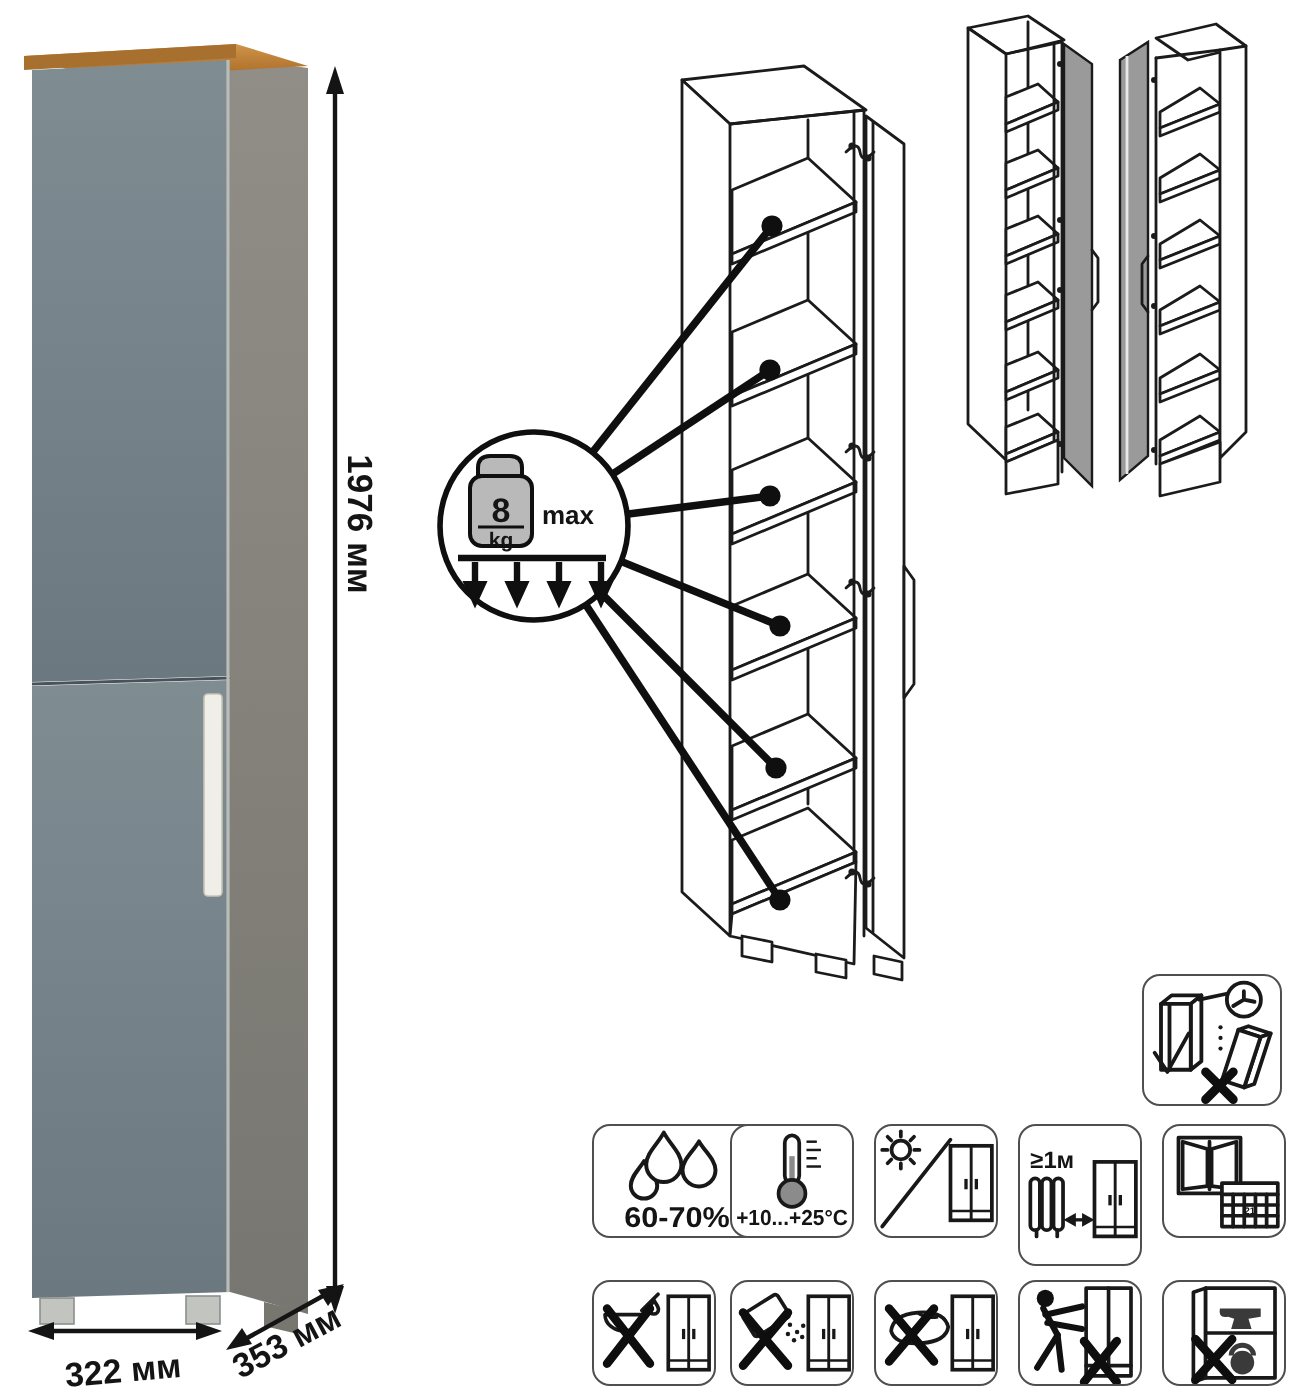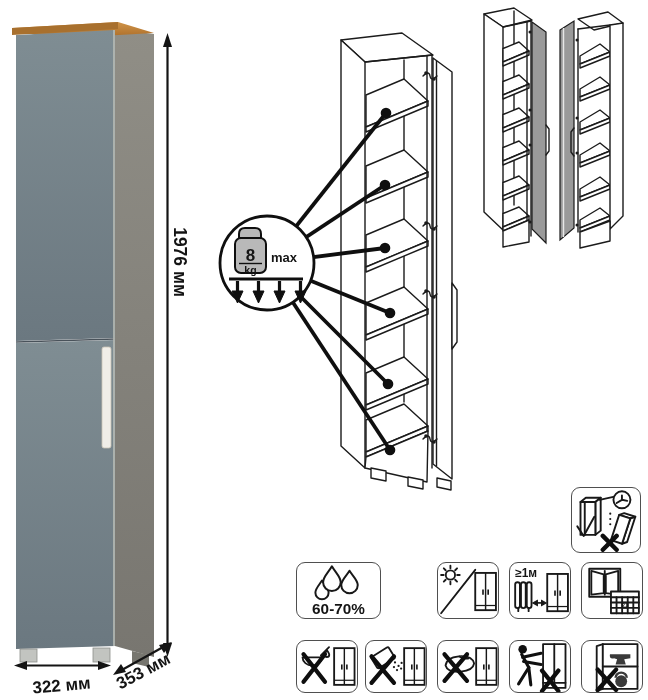--- a/index.html
+++ b/index.html
@@ -278,20 +278,34 @@
 
 <div class="icell" style="left:296px;top:562px;width:85px;height:57px">
   <svg viewBox="0 0 58 50">
     <path class="iw" d="M14,16 c2.5,4 6,7 6,11 a6,6 0 1 1 -12,0 c0,-4 3.5,-7 6,-11 z"></path>
     <path class="iw" d="M23,3 c3,5.5 8,9.5 8,14.5 a8,8 0 1 1 -16,0 c0,-5 5,-9 8,-14.5 z"></path>
     <path class="iw" d="M39,7 c3,5 7.5,8.5 7.5,13 a7.5,7.5 0 1 1 -15,0 c0,-4.5 4.5,-8 7.5,-13 z"></path>
     <text x="29" y="46" text-anchor="middle" font-size="13" textLength="48" lengthAdjust="spacingAndGlyphs">60-70%</text>
   </svg>
 </div>
 
+<div class="icell" style="left:365px;top:562px;width:62px;height:57px">
+  <svg viewBox="0 0 58 50">
+    <rect x="25.5" y="3" width="7" height="23" rx="3.5" class="iw"></rect>
+    <rect x="27.7" y="13" width="2.6" height="13" fill="#8b8b8b"></rect>
+    <circle cx="29" cy="31" r="6.5" fill="#8b8b8b" stroke="#181818" stroke-width="1.8"></circle>
+    <g stroke="#181818" stroke-width="1.2">
+      <line x1="36" y1="6" x2="41" y2="6"></line>
+          <line x1="36" y1="10" x2="43" y2="10"></line>
+      <line x1="36" y1="14" x2="41" y2="14"></line>
+          <line x1="36" y1="18" x2="43" y2="18"></line>
+    </g>
+    <text x="29" y="46.5" text-anchor="middle" font-size="10.5" textLength="54" lengthAdjust="spacingAndGlyphs">+10...+25°C</text>
+  </svg>
+</div>
 
 <div class="icell" style="left:437px;top:562px;width:62px;height:57px">
   <svg viewBox="0 0 58 50">
     <g>
       <circle cx="12" cy="10" r="4.5" class="i"></circle>
       <g class="i" stroke-width="1.5">
         <line x1="12" y1="1" x2="12" y2="3.5"></line>
             <line x1="12" y1="16.5" x2="12" y2="19"></line>
         <line x1="3" y1="10" x2="5.5" y2="10"></line>
             <line x1="18.5" y1="10" x2="21" y2="10"></line>
@@ -299,21 +313,21 @@
             <line x1="16.6" y1="14.6" x2="18.4" y2="16.4"></line>
         <line x1="5.6" y1="16.4" x2="7.4" y2="14.6"></line>
             <line x1="16.6" y1="5.4" x2="18.4" y2="3.6"></line>
       </g>
     </g>
     <line x1="3" y1="47" x2="36" y2="5" class="i" stroke-width="1.8"></line>
     <use href="#wrd" x="36" y="8"></use>
   </svg>
 </div>
 
-<div class="icell" style="left:509px;top:562px;width:62px;height:57px">
+<div class="icell" style="left:509px;top:562px;width:62px;height:71px">
   <svg viewBox="0 0 58 50">
     <text x="5" y="12" font-size="11.5">≥1м</text>
     <g>
       <rect x="5" y="17" width="4.6" height="25" rx="2.3" class="iw" stroke-width="1.5"></rect>
       <rect x="10.6" y="17" width="4.6" height="25" rx="2.3" class="iw" stroke-width="1.5"></rect>
       <rect x="16.2" y="17" width="4.6" height="25" rx="2.3" class="iw" stroke-width="1.5"></rect>
       <line x1="8" y1="42" x2="8" y2="45" class="i" stroke-width="1.4"></line>
       <line x1="18" y1="42" x2="18" y2="45" class="i" stroke-width="1.4"></line>
     </g>
     <g stroke="#181818" fill="#181818">

